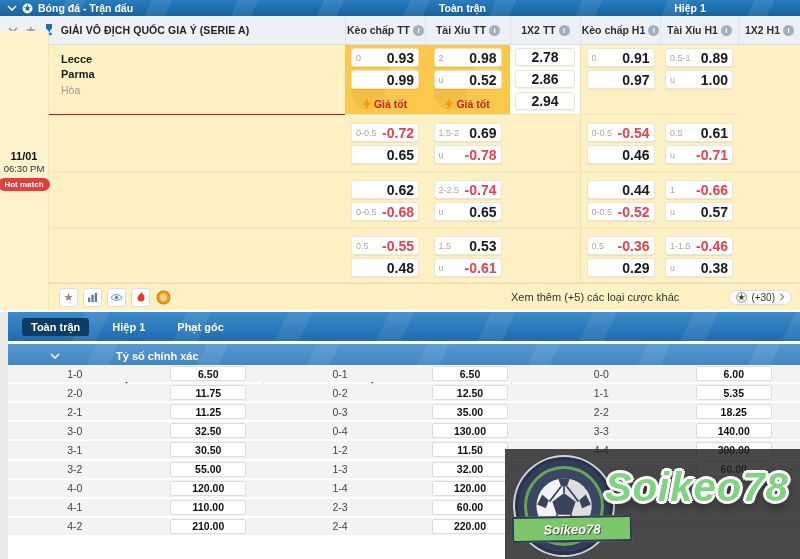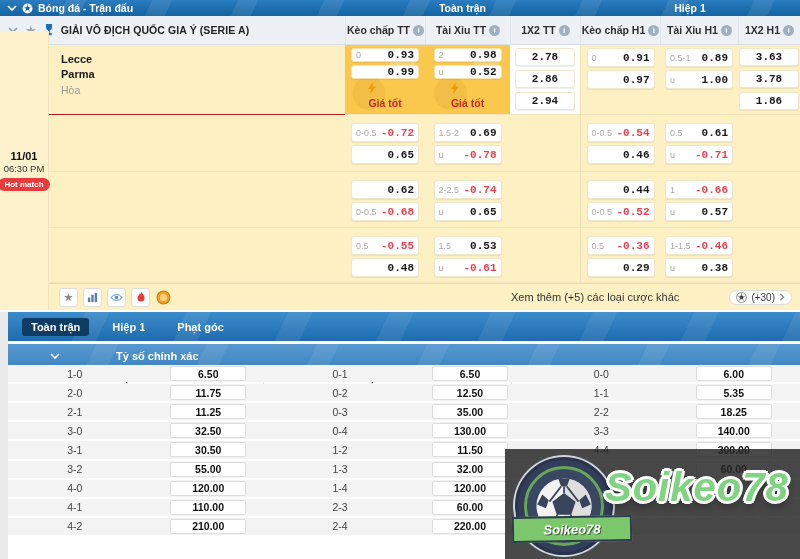--- a/index.html
+++ b/index.html
@@ -50,24 +50,24 @@
   .ocell.gold{background-color:#fbc84e;position:relative;
     background-image:radial-gradient(circle at 72% 28%,rgba(255,255,255,.25) 0 12px,rgba(255,255,255,0) 13px),
       radial-gradient(circle at 30% 70%,rgba(196,137,28,.16) 0 16px,rgba(196,137,28,0) 17px);}
   .ocell.whitec{background:#fff;}
   .obox{width:68px;height:19px;background:#fff;border:1px solid #efe7cb;border-radius:3px;
     box-shadow:0 1px 1px rgba(0,0,0,.07);display:flex;align-items:center;justify-content:space-between;
     padding:0 4px;box-sizing:border-box;margin-bottom:3px;}
   .gold .obox{border-color:#f6e3ad;}
   .obox.center{justify-content:center;width:60px;margin-bottom:4px;}
   .hdp{font-size:9px;color:#aaa;}
-  .val{font-size:11px;font-weight:bold;color:#1a1a1a;font-family:Liberation Mono, monospace;}
+  .val{font-size:14px;font-weight:bold;color:#1a1a1a;}
   .val.neg{color:#e8414f;}
-  .best-price{margin-top:auto;display:flex;align-items:flex-start;gap:3px;padding-bottom:20px;
-    font-size:10.5px;font-weight:bold;color:#c62828;flex-direction:column;}
+  .best-price{margin-top:auto;display:flex;align-items:flex-end;gap:3px;padding-bottom:4px;
+    font-size:10.5px;font-weight:bold;color:#c62828;}
   .odds-footer{grid-area:5/2/6/9;border-top:1px solid #e9dcae;display:flex;align-items:center;
     justify-content:space-between;padding:0 8px 0 10px;position:relative;}
   .tools{display:flex;align-items:center;gap:5px;}
   .tool{width:17px;height:17px;background:#fff;border:1px solid #ddd;border-radius:3px;
     display:flex;align-items:center;justify-content:center;}
   .tool .glyph{font-size:11px;line-height:1;color:#8a8a8a;}
   .medal{width:16px;height:16px;display:flex;align-items:center;justify-content:center;}
   .more-text{position:absolute;left:462px;font-size:11px;color:#333;}
   .more-pill{display:flex;align-items:center;gap:4px;background:#fff;border:1px solid #ddd;
     border-radius:9px;padding:1px 6px;font-size:10px;color:#333;}
@@ -299,31 +299,20 @@
       <div class="ocell" style="grid-area: 1 / 7;">
         <div class="obox">
           <span class="hdp">0.5-1</span>
           <span class="val">0.89</span>
         </div>
         <div class="obox">
           <span class="hdp">u</span>
           <span class="val">1.00</span>
         </div>
       </div>
-      <div class="ocell" style="grid-area: 1 / 8;">
-        <div class="obox center">
-          <span class="val">3.63</span>
-        </div>
-        <div class="obox center">
-          <span class="val">3.78</span>
-        </div>
-        <div class="obox center">
-          <span class="val">1.86</span>
-        </div>
-      </div>
       <div class="ocell mid" style="grid-area: 2 / 3;">
         <div class="obox">
           <span class="hdp">0-0.5</span>
           <span class="val neg">-0.72</span>
         </div>
         <div class="obox">
           <span class="hdp"></span>
           <span class="val">0.65</span>
         </div>
       </div>

